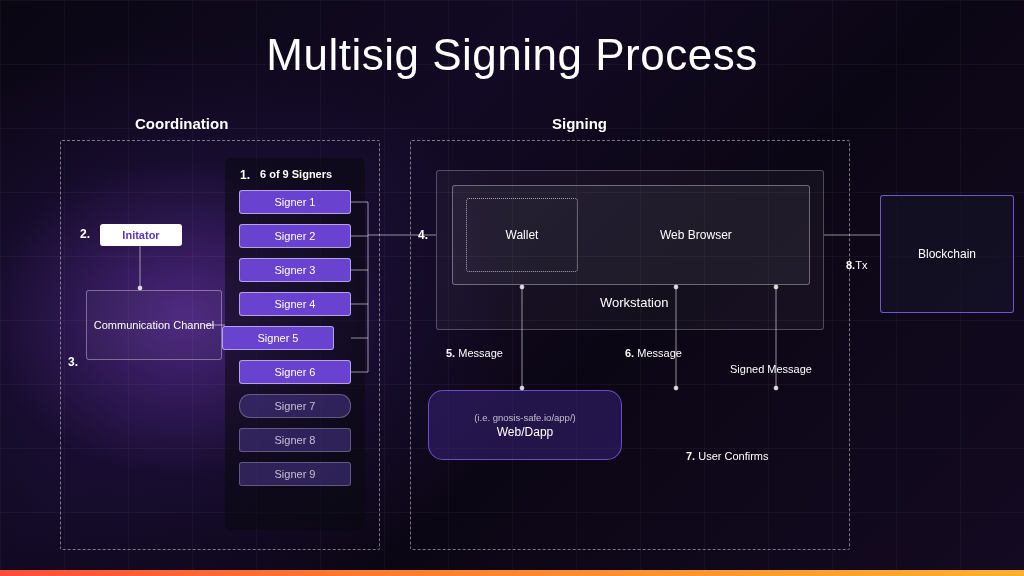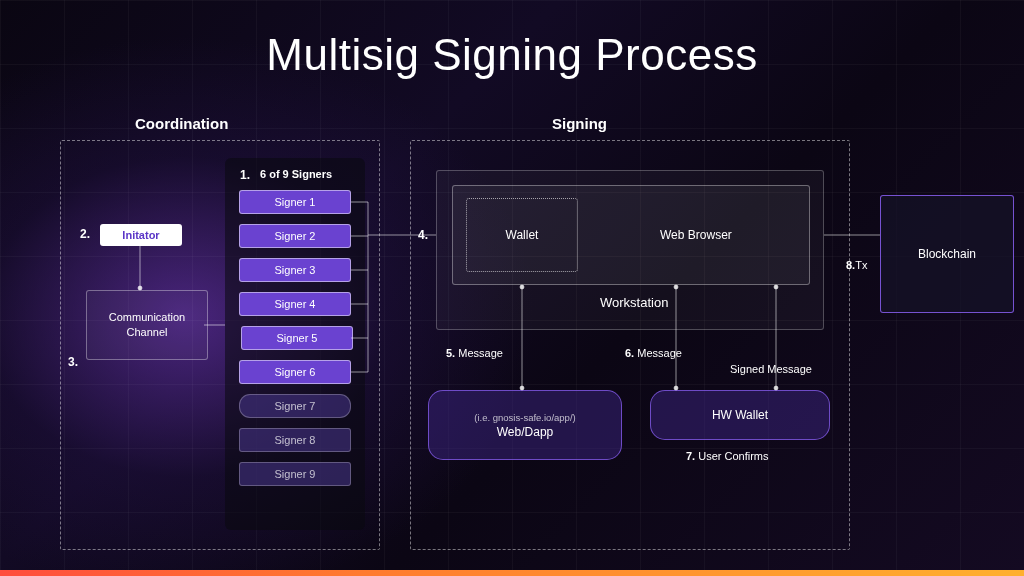--- a/index.html
+++ b/index.html
@@ -9,21 +9,21 @@
   .bottom-bar{position:absolute;left:0;right:0;bottom:0;height:6px;background:linear-gradient(90deg,#ff4d3d 0%,#ff7a2f 35%,#ffb02f 100%);}
   .title{position:absolute;top:30px;left:0;right:0;text-align:center;font-size:44px;font-weight:500;letter-spacing:0.5px;}
   .layer{position:absolute;inset:0;}
   .dashed-box{position:absolute;border:1px dashed rgba(255,255,255,0.45);border-radius:2px;}
   .section-label{position:absolute;font-size:15px;font-weight:600;}
   .dark-panel{position:absolute;background:rgba(10,10,15,0.55);border-radius:6px;}
   .signers-panel{background:rgba(10,10,15,0.55);border-radius:6px;}
   .signer{position:absolute;width:112px;height:24px;border-radius:3px;border:1px solid rgba(255,255,255,0.5);background:#6a42d0;color:#fff;font-size:11px;display:flex;align-items:center;justify-content:center;}
   .signer.inactive{background:rgba(72,54,140,0.55);border-color:rgba(255,255,255,0.25);color:rgba(255,255,255,0.7);}
   .initiator{position:absolute;width:82px;height:22px;background:#fff;color:#5a35c7;border-radius:3px;font-size:11px;font-weight:700;display:flex;align-items:center;justify-content:center;}
-  .comm-channel{position:absolute;width:122px;height:70px;border:1px solid rgba(255,255,255,0.35);background:rgba(255,255,255,0.03);border-radius:3px;display:flex;align-items:center;justify-content:center;text-align:center;font-size:11px;line-height:1.35;padding:4px;}
+  .comm-channel{position:absolute;width:136px;height:70px;border:1px solid rgba(255,255,255,0.35);background:rgba(255,255,255,0.03);border-radius:3px;display:flex;align-items:center;justify-content:center;text-align:center;font-size:11px;line-height:1.35;padding:4px;}
   .step-num{position:absolute;font-size:12px;font-weight:700;}
   .workstation{position:absolute;border:1px solid rgba(255,255,255,0.25);background:rgba(255,255,255,0.04);border-radius:3px;}
   .ws-inner{position:absolute;border:1px solid rgba(255,255,255,0.35);background:rgba(255,255,255,0.05);border-radius:3px;display:flex;align-items:center;justify-content:center;font-size:12px;}
   .dotted{border:1px dotted rgba(255,255,255,0.6);}
   .webdapp,.hwwallet{position:absolute;border:1px solid rgba(130,90,230,0.8);background:rgba(65,40,140,0.45);border-radius:15px;display:flex;flex-direction:column;align-items:center;justify-content:center;font-size:12px;}
   .webdapp .sub{font-size:9.5px;color:rgba(255,255,255,0.7);margin-bottom:2px;}
   .blockchain{position:absolute;border:1px solid rgba(130,90,230,0.9);background:rgba(22,18,40,0.7);border-radius:3px;display:flex;align-items:center;justify-content:center;font-size:12px;}
   .lbl{position:absolute;font-size:11px;}
   .lbl .b{font-weight:700;}
   svg.connectors{position:absolute;inset:0;pointer-events:none;}
@@ -62,21 +62,21 @@
     </div>
   <div class="signer" style="left:239px;top:224px;">
       <span>Signer 2</span>
     </div>
   <div class="signer" style="left:239px;top:258px;">
       <span>Signer 3</span>
     </div>
   <div class="signer" style="left:239px;top:292px;">
       <span>Signer 4</span>
     </div>
-  <div class="signer" style="left:241px;top:326px;">
+  <div class="signer" style="left:222px;top:326px;">
       <span>Signer 5</span>
     </div>
   <div class="signer" style="left:239px;top:360px;">
       <span>Signer 6</span>
     </div>
   <div class="signer inactive" style="left:239px;top:394px;border-radius:11px;">
       <span>Signer 7</span>
     </div>
   <div class="signer inactive" style="left:239px;top:428px;">
       <span>Signer 8</span>
@@ -94,23 +94,20 @@
   <div class="lbl" style="left:600px;top:295px;font-size:13px;">Workstation</div>
 
   <div class="step-num" style="left:418px;top:228px;">4.</div>
 
   <div class="webdapp" style="left:428px;top:390px;width:194px;height:70px;">
     <div class="sub">(i.e. gnosis-safe.io/app/)</div>
     <div>Web/Dapp</div>
   </div>
   <div class="lbl" style="left:446px;top:347px;"><span class="b">5.</span> <span>Message</span></div>
 
-  <div class="hwwallet" style="left:650px;top:390px;width:180px;height:50px;">
-      <span>HW Wallet</span>
-    </div>
   <div class="lbl" style="left:625px;top:347px;"><span class="b">6.</span> <span>Message</span></div>
   <div class="lbl" style="left:730px;top:355px;margin-top:8px;">Signed Message</div>
   <div class="lbl" style="left:686px;top:450px;"><span class="b">7.</span> <span>User Confirms</span></div>
 
   <div class="blockchain" style="left:880px;top:195px;width:134px;height:118px;">
       <span>Blockchain</span>
     </div>
   <div class="lbl" style="left:846px;top:227px;margin-top:32px;"><span class="b">8.</span><span>Tx</span></div>
 
   <svg class="connectors" width="1024" height="576">

